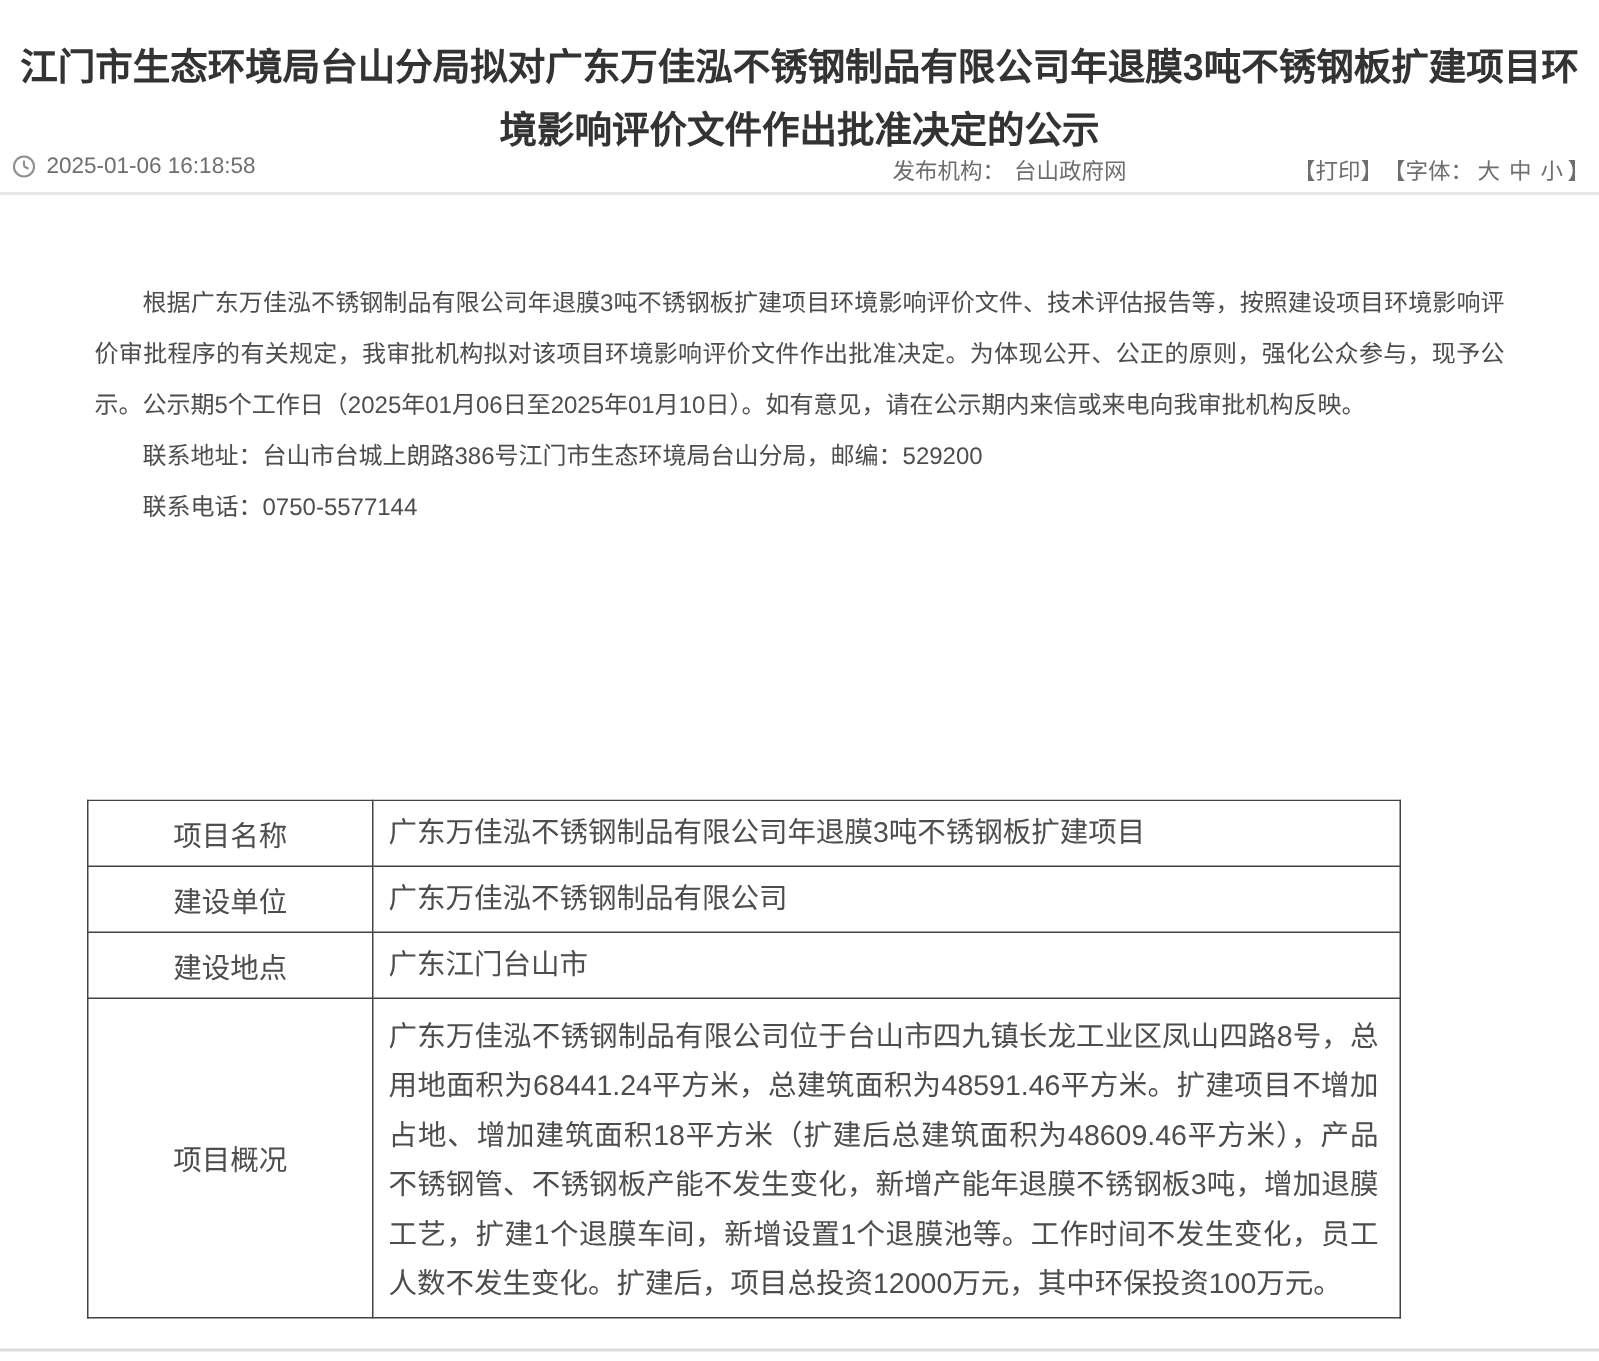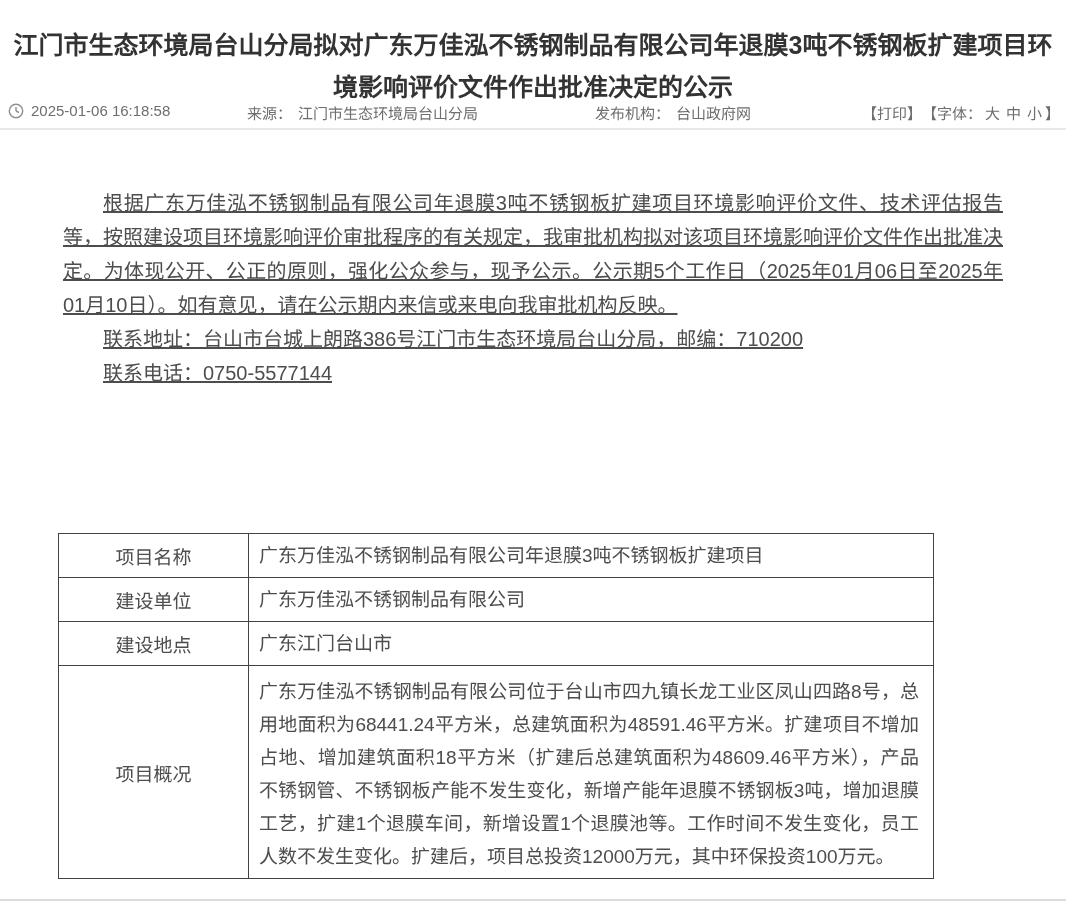--- a/index.html
+++ b/index.html
@@ -46,25 +46,24 @@
     top: 128px; left: 0;
     width: 1066px; height: 2px;
     background: #e8e8e8;
   }
 
   
   .article {
     position: absolute;
     top: 186px; left: 63px;
     width: 940px;
-    font-size: 20px;
+    font-size: 16px;
     color: #4d4d4d;
     line-height: 34px;
     text-align: justify;
-    text-decoration: underline;
   }
   .article p { margin: 0; text-indent: 2em; }
 
   
   .table-clip {
     position: absolute;
     top: 533px; left: 58px;
     width: 954px; height: 368px;
     overflow: hidden;
   }
@@ -108,40 +107,37 @@
 <div class="meta-bar">
   <div class="meta-item meta-time">
     <svg width="16" height="16" viewBox="0 0 16 16">
       <circle cx="8" cy="8" r="6.7" fill="none" stroke="#8f8f8f" stroke-width="1.4"></circle>
       <line x1="8" y1="8" x2="8" y2="4" stroke="#8f8f8f" stroke-width="1.4"></line>
       <line x1="8" y1="8" x2="11" y2="9.5" stroke="#8f8f8f" stroke-width="1.4"></line>
     </svg>
     <span>2025-01-06 16:18:58</span>
   </div>
 
-  <div class="meta-item meta-source">
-    <span class="meta-label">来源：</span><span>江门市生态环境局台山分局</span>
-  </div>
 
   <div class="meta-item meta-publisher">
     <span class="meta-label">发布机构：</span><span>台山政府网</span>
   </div>
 
   <div class="meta-item meta-print">【打印】</div>
 
   <div class="meta-item meta-fontsize">
     <span>【字体：</span><span class="font-size-option">大</span><span class="font-size-option">中</span><span class="font-size-option">小</span><span>】</span>
   </div>
 </div>
 
 <div class="meta-divider"></div>
 
 <div class="article">
   <p>根据广东万佳泓不锈钢制品有限公司年退膜3吨不锈钢板扩建项目环境影响评价文件、技术评估报告等，按照建设项目环境影响评价审批程序的有关规定，我审批机构拟对该项目环境影响评价文件作出批准决定。为体现公开、公正的原则，强化公众参与，现予公示。公示期5个工作日（2025年01月06日至2025年01月10日）。如有意见，请在公示期内来信或来电向我审批机构反映。</p>
-  <p>联系地址：台山市台城上朗路386号江门市生态环境局台山分局，邮编：710200</p>
+  <p>联系地址：台山市台城上朗路386号江门市生态环境局台山分局，邮编：529200</p>
   <p>联系电话：0750-5577144</p>
 </div>
 
 <div class="table-clip">
   <table class="info-table">
     <tbody>
       <tr class="short-row">
         <td class="cell-label">项目名称</td>
         <td class="cell-value">广东万佳泓不锈钢制品有限公司年退膜3吨不锈钢板扩建项目</td>
       </tr>

